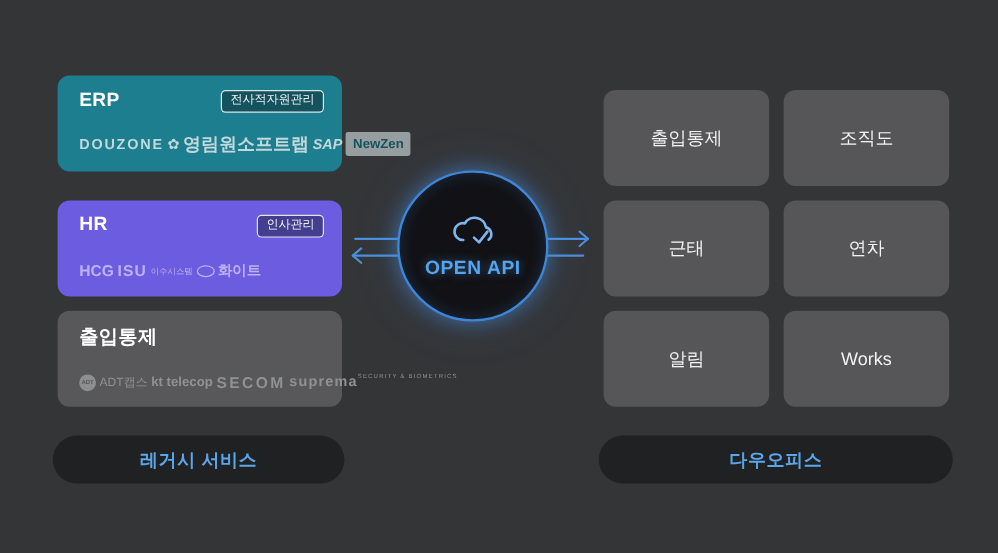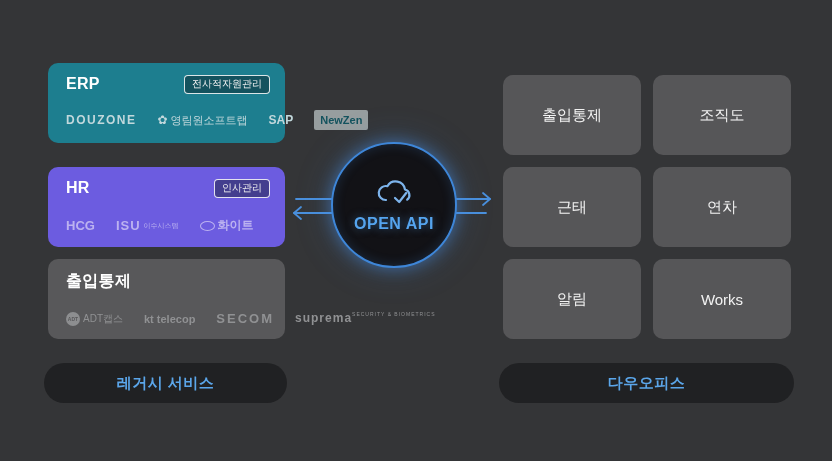--- a/index.html
+++ b/index.html
@@ -15,29 +15,29 @@
   }
   .card.erp{top:63px;background:#1d7e8f;}
   .card.hr{top:167px;background:#6c5ce0;}
   .card.access{top:259px;background:#58585a;}
   .card-head{display:flex;justify-content:space-between;align-items:center;}
   .card-title{color:#ffffff;font-weight:bold;font-size:16px;letter-spacing:.3px;}
   .badge{
     font-size:10px;color:#f2f2f2;border:1px solid rgba(255,255,255,.85);
     background:rgba(8,18,20,.4);border-radius:4px;padding:2px 7px;line-height:1.25;
   }
-  .logos{display:flex;align-items:center;gap:21px;white-space:nowrap;}
+  .logos{display:flex;align-items:center;gap:3px;white-space:nowrap;}
   .erp .logos{color:#c2d8dc;}
   .hr .logos{color:#bcb2f0;}
   .access .logos{color:#909193;}
   .lg-douzone{font-weight:bold;font-size:12px;letter-spacing:1.5px;}
   .lg-group{display:inline-flex;align-items:center;gap:3px;}
   .lg-flower{font-size:12px;line-height:1;}
-  .lg-ylw{font-size:11px;}
-  .lg-sap{font-weight:bold;font-size:12px;}
+  .lg-ylw{font-size:15px;font-weight:bold;}
+  .lg-sap{font-weight:bold;font-style:italic;font-size:12px;}
   .lg-newzen{
     font-family:Liberation Sans, sans-serif;font-weight:bold;font-size:11px;
     background:rgba(233,244,245,.55);color:#14535e;padding:4px 6px;border-radius:2px;
   }
   .lg-hcg{font-weight:bold;font-size:13px;}
   .lg-isu{font-weight:bold;font-size:13px;letter-spacing:1px;}
   .lg-isu-sub{font-size:7px;}
   .lg-oval{
     display:inline-block;width:15px;height:10px;border:1.5px solid currentColor;
     border-radius:50%;box-sizing:border-box;

